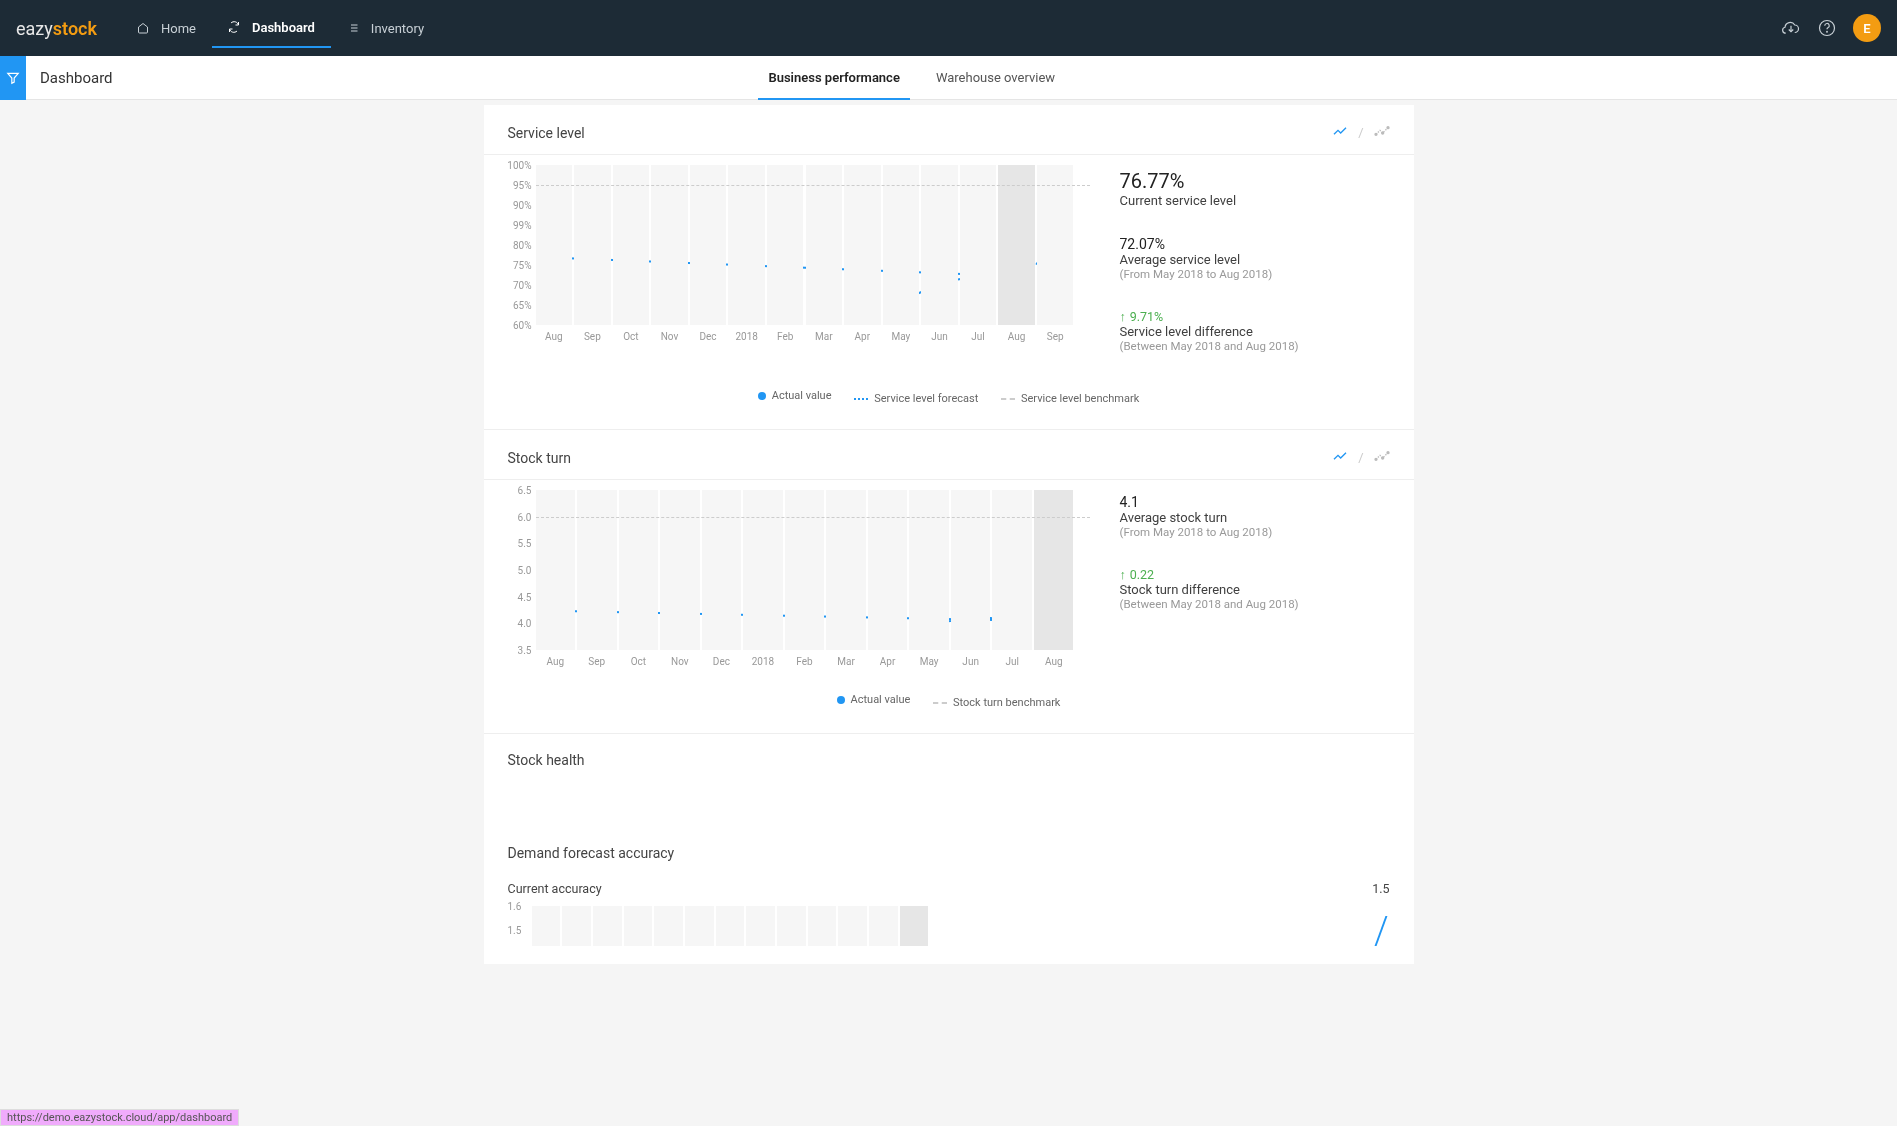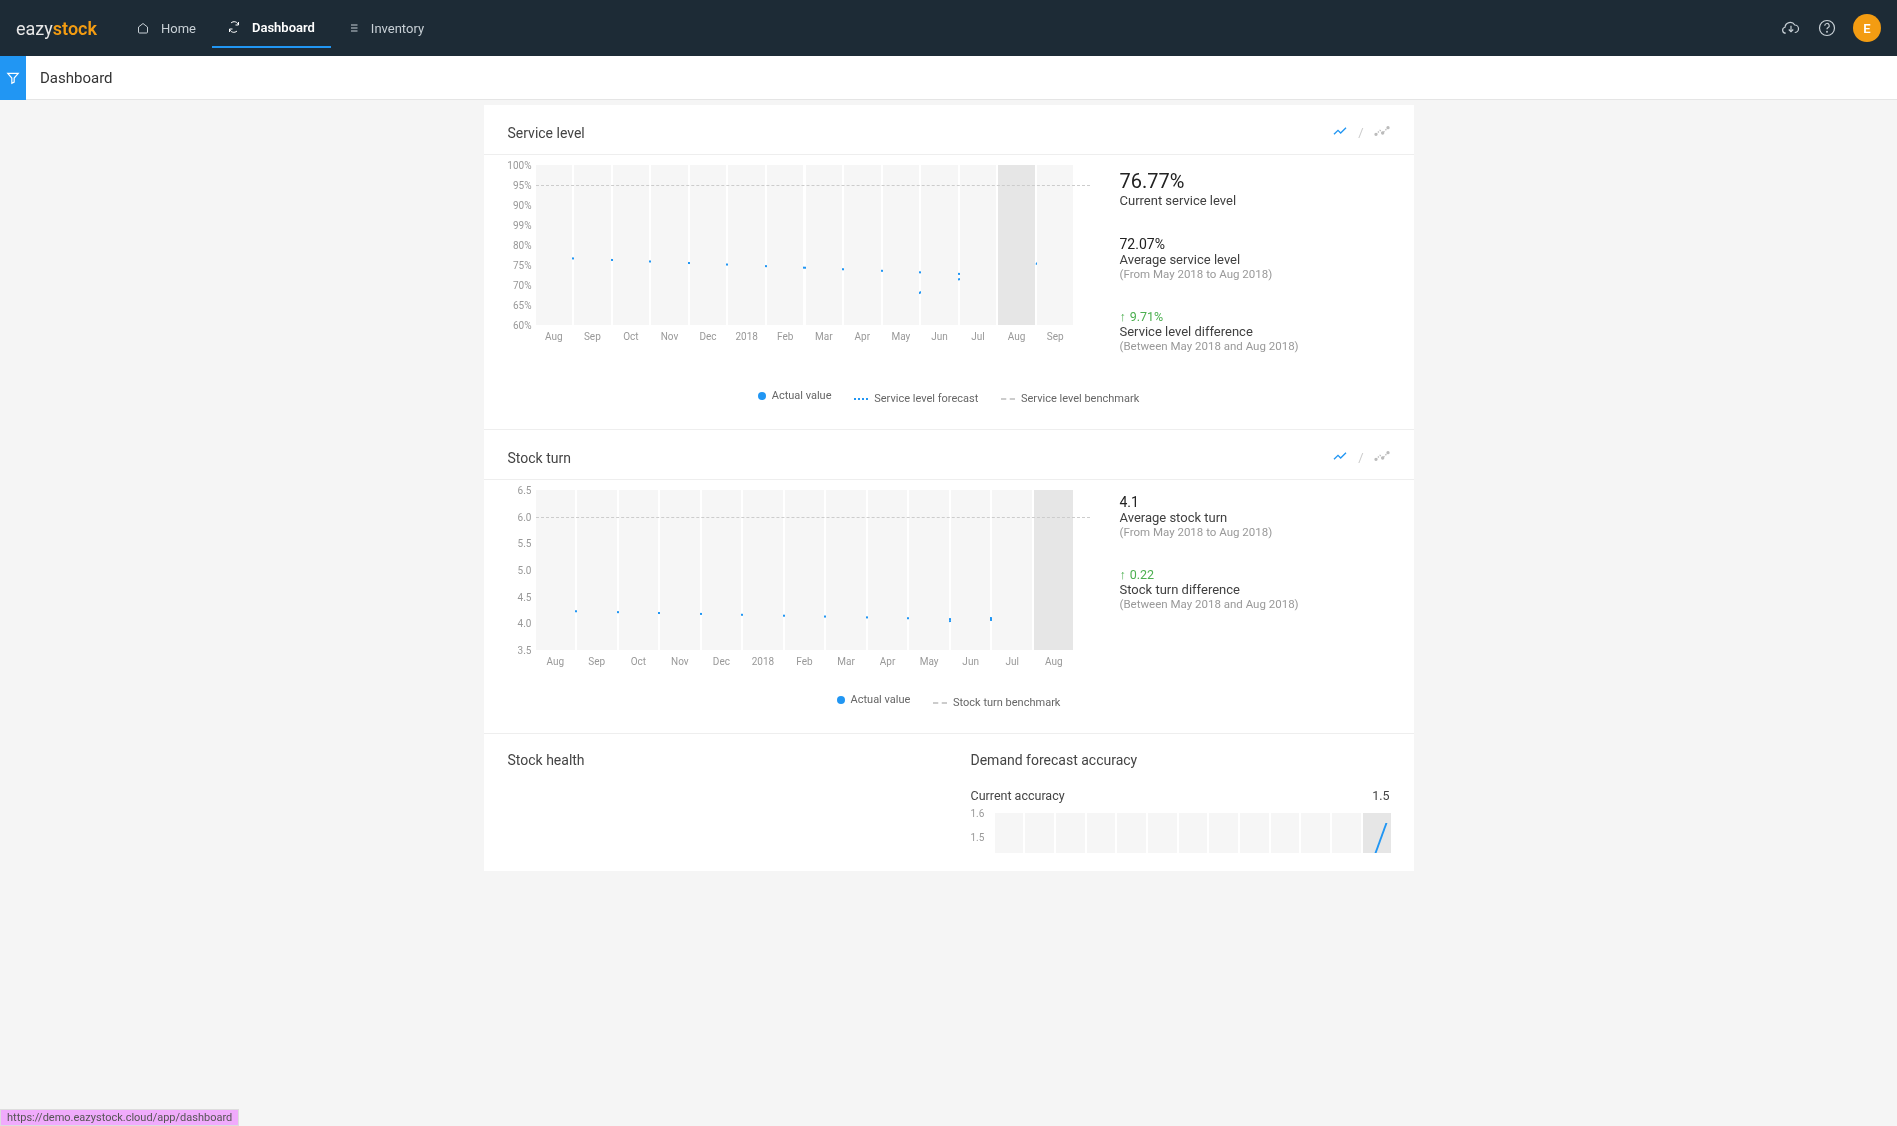--- a/index.html
+++ b/index.html
@@ -56,21 +56,21 @@
 .x-tick { position: absolute; top: 166px; font-size: 10px; color: #999; text-align: center; transform: translateX(-50%); }
 .dashed-line { position: absolute; left: 0; right: 0; border-top: 1px dashed #ccc; }
 .legend { text-align: center; font-size: 11px; color: #666; padding: 8px 0 14px 0; }
 .legend-item { display: inline-flex; align-items: center; margin: 0 10px; }
 .legend-dot { width: 8px; height: 8px; border-radius: 50%; background: #2196f3; margin-right: 6px; }
 .legend-dash { width: 14px; border-top: 2px dotted #2196f3; margin-right: 6px; }
 .legend-dash.grey { border-top: 2px dashed #ccc; }
 
 svg.line-chart { position: absolute; left: 0; top: 0; width: 100%; height: 100%; overflow: visible; }
 
-.two-col { display: flex; padding: 18px 24px; border-top: 1px solid #eee; gap: 44px; }
+.two-col { display: flex; padding: 18px 24px; border-top: 1px solid #eee; gap: 61px; flex-direction: column; }
 .col { flex: 1; }
 .col-title { font-size: 14px; color: #444; margin-bottom: 16px; }
 .kv-row { display: flex; font-size: 12.5px; color: #444; padding: 4px 0; }
 .kv-key { width: 160px; }
 .kv-val { }
 
 .status-url { position: fixed; left: 0; bottom: 0; background: #f0abfc; border: 1px solid #ddd; font-size: 11px; color: #555; padding: 1px 6px; }
 
 .mini-chart { position: relative; height: 40px; margin-top: 6px; }
 .mini-bar { position: absolute; bottom: 0; top: 0; background: #f6f6f6; }
@@ -133,20 +133,28 @@
     </div>
 </div>
 
 <div class="subheader">
   <div class="filter-tile">
     <svg width="14" height="14" viewBox="0 0 24 24" fill="none" stroke="#fff" stroke-width="2">
         <polygon points="3 4 21 4 14 12 14 19 10 21 10 12 3 4"></polygon>
       </svg>
   </div>
   <div class="page-title">Dashboard</div>
+  <div class="sub-tabs">
+    <div class="sub-tab active">
+        <span>Business performance</span>
+      </div>
+    <div class="sub-tab">
+        <span>Warehouse overview</span>
+      </div>
+  </div>
   <div style="width:200px"></div>
 </div>
 
 <div class="main-wrap">
   <div class="content">
 
     <div class="card">
       <div class="card-header">
         <div class="card-title">Service level</div>
         <div class="card-actions">

